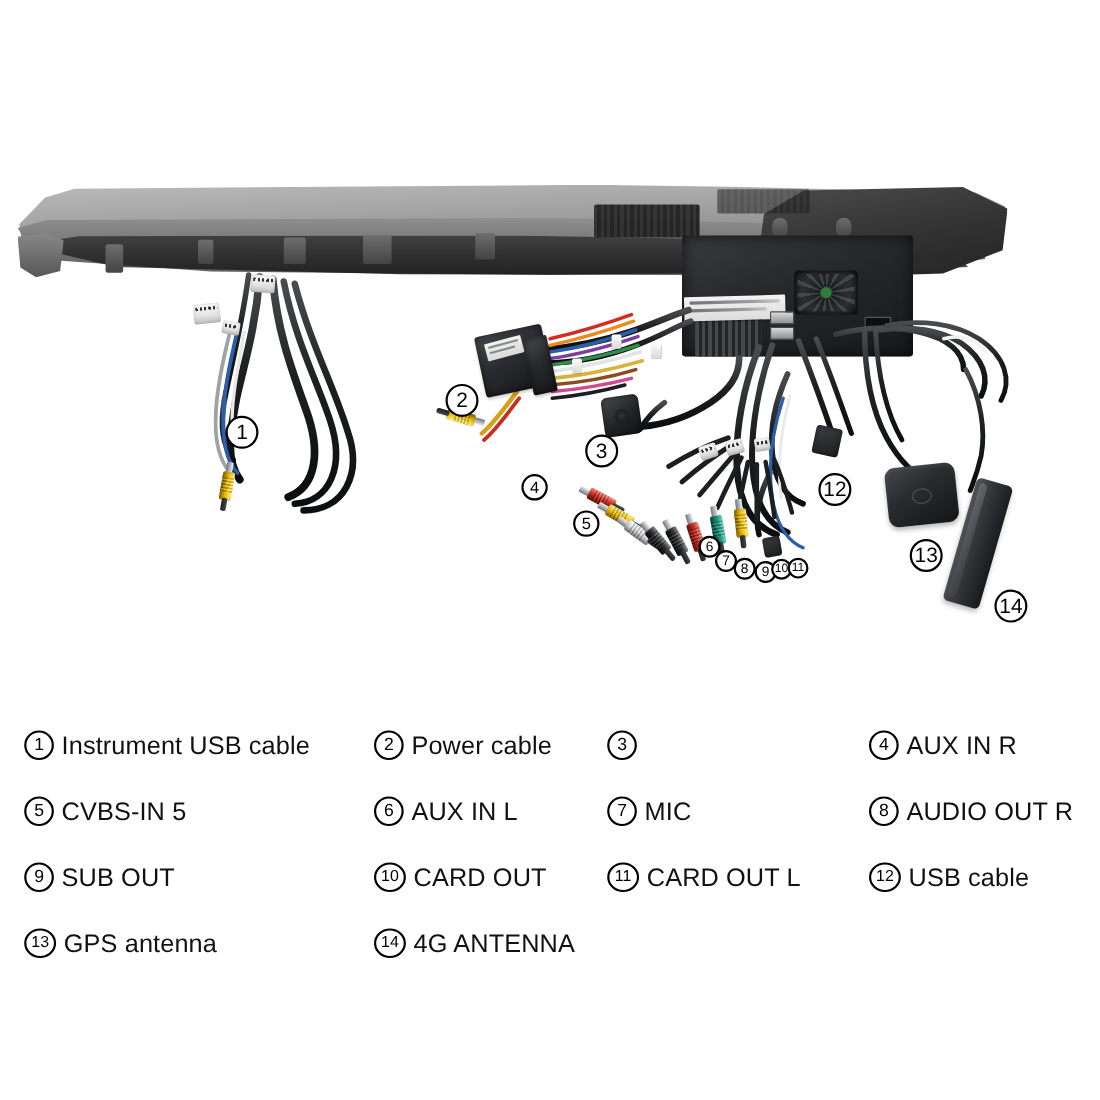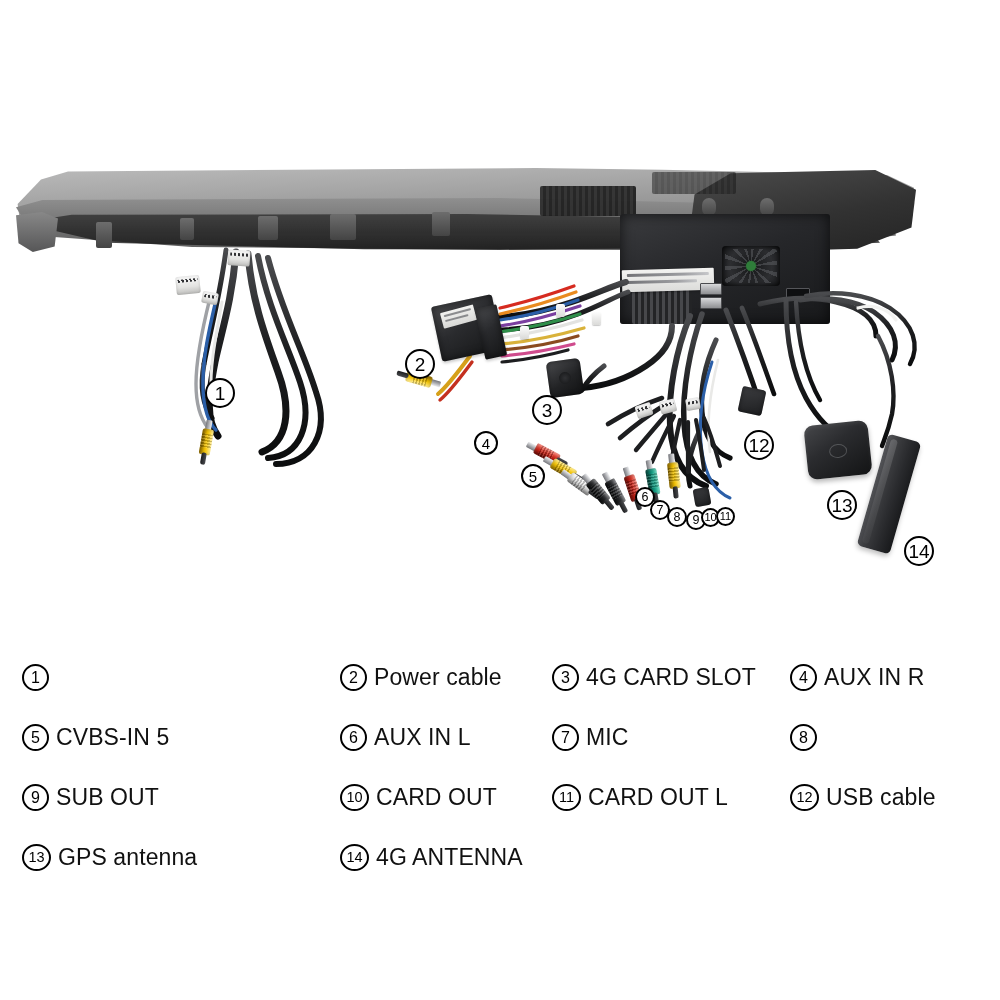--- a/index.html
+++ b/index.html
@@ -458,47 +458,48 @@
         <div class="marker m-xs" style="left: 716px; top: 507px;">11</div>
         <div class="marker m-lg" style="left: 744px; top: 430px;">12</div>
         <div class="marker m-lg" style="left: 827px; top: 490px;">13</div>
         <div class="marker m-lg" style="left: 904px; top: 536px;">14</div>
       </div>
   </div>
 
   <div class="legend">
       <div class="leg-item" style="left: 22px; top: 44px;">
         <span class="leg-num">1</span>
+        <span class="leg-txt">Instrument USB cable</span>
       </div>
       <div class="leg-item" style="left: 340px; top: 44px;">
         <span class="leg-num">2</span>
         <span class="leg-txt">Power cable</span>
       </div>
       <div class="leg-item" style="left: 552px; top: 44px;">
         <span class="leg-num">3</span>
-        <span class="leg-txt">4G CARD SLOT</span>
       </div>
       <div class="leg-item" style="left: 790px; top: 44px;">
         <span class="leg-num">4</span>
         <span class="leg-txt">AUX IN R</span>
       </div>
       <div class="leg-item" style="left: 22px; top: 104px;">
         <span class="leg-num">5</span>
         <span class="leg-txt">CVBS-IN 5</span>
       </div>
       <div class="leg-item" style="left: 340px; top: 104px;">
         <span class="leg-num">6</span>
         <span class="leg-txt">AUX IN L</span>
       </div>
       <div class="leg-item" style="left: 552px; top: 104px;">
         <span class="leg-num">7</span>
         <span class="leg-txt">MIC</span>
       </div>
       <div class="leg-item" style="left: 790px; top: 104px;">
         <span class="leg-num">8</span>
+        <span class="leg-txt">AUDIO OUT R</span>
       </div>
       <div class="leg-item" style="left: 22px; top: 164px;">
         <span class="leg-num">9</span>
         <span class="leg-txt">SUB OUT</span>
       </div>
       <div class="leg-item" style="left: 340px; top: 164px;">
         <span class="leg-num wide">10</span>
         <span class="leg-txt">CARD OUT</span>
       </div>
       <div class="leg-item" style="left: 552px; top: 164px;">

